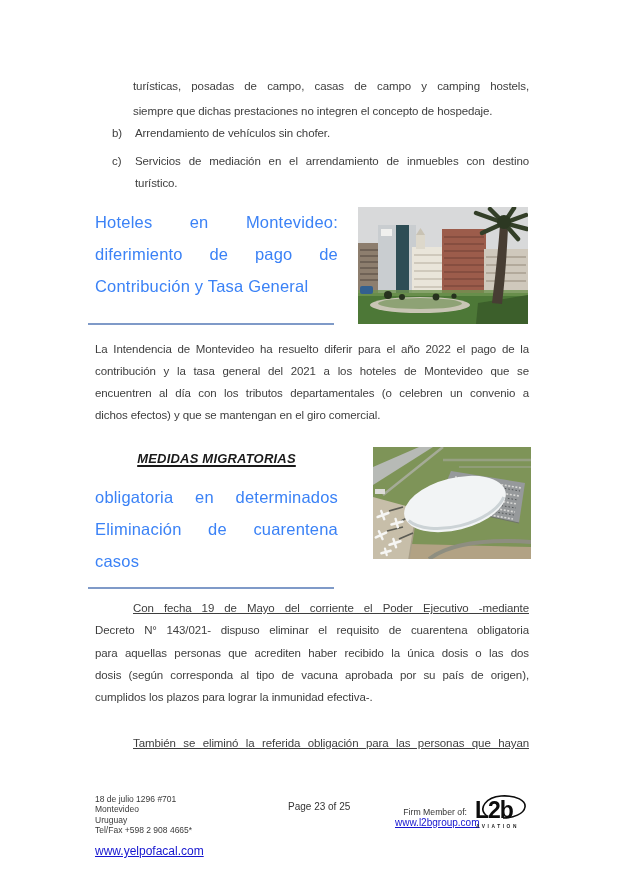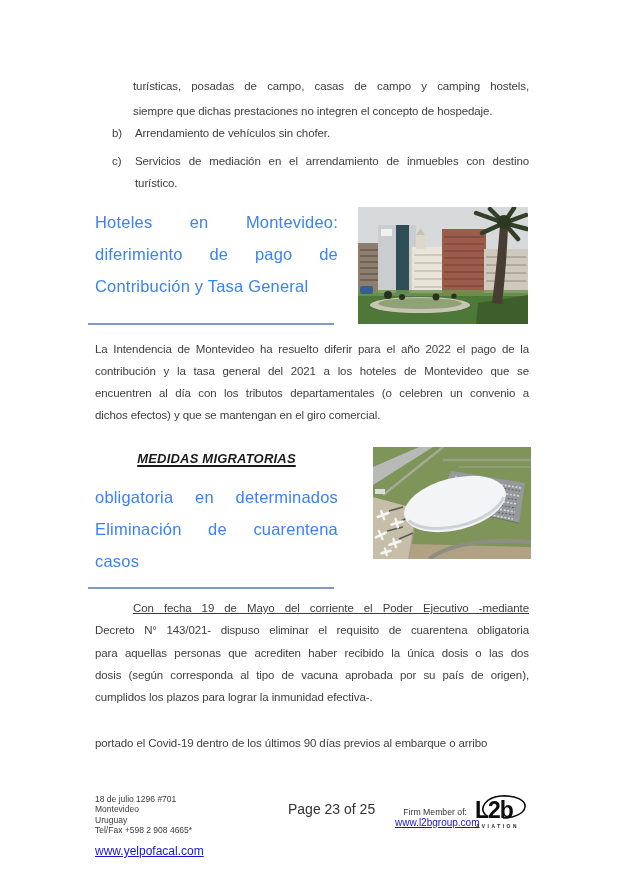--- a/index.html
+++ b/index.html
@@ -12,21 +12,21 @@
   .indent{padding-left:38px;text-decoration:underline;}
   .li{display:flex;}
   .li .mk{width:23px;flex:none;}
   .li .lt{flex:1;}
   .blue-h{font-size:16.5px;line-height:32px;color:#3b82f6;letter-spacing:0.2px;}
   .rule{height:1.5px;background:#7f9ac8;}
   .kicker{font-size:13px;font-weight:bold;color:#1a1a1a;text-align:center;letter-spacing:0.2px;}
   .kicker span{text-decoration:underline;text-decoration-thickness:1.5px;text-underline-offset:2px;}
   .photo{display:block;}
   .small{font-size:8.5px;line-height:10.4px;color:#3a3a3a;}
-  .pagectr{font-size:14px;color:#333333;}
+  .pagectr{font-size:10px;color:#333333;}
   .link{color:#1515cf;text-decoration:underline;cursor:pointer;font-size:12px;}
   .fm{width:72px;text-align:right;font-size:8.7px;line-height:10.5px;color:#333333;}
   .fm .link{font-size:10px;}
   .logo{width:54px;height:42px;}
   .logo-text{font-size:23px;font-weight:bold;color:#0c0c0c;letter-spacing:-1px;line-height:24px;
              font-family:"Liberation Sans",sans-serif;position:relative;z-index:1;padding-left:2px;}
   .logo-arc{position:absolute;left:6px;top:-4px;z-index:2;pointer-events:none;}
   .logo-sub{font-size:4.8px;font-weight:bold;letter-spacing:2.6px;color:#222222;
             text-transform:uppercase;margin-top:2px;white-space:nowrap;padding-left:3px;}
 </style>
@@ -211,21 +211,21 @@
 
   <div class="abs body-text" style="left:95px;top:597px;width:434px;line-height:22.3px;">
     <div class="jl indent">Con fecha 19 de Mayo del corriente el Poder Ejecutivo -mediante</div>
     <div class="jl">Decreto N° 143/021- dispuso eliminar el requisito de cuarentena obligatoria</div>
     <div class="jl">para aquellas personas que acrediten haber recibido la única dosis o las dos</div>
     <div class="jl">dosis (según corresponda al tipo de vacuna aprobada por su país de origen),</div>
     <div class="ll">cumplidos los plazos para lograr la inmunidad efectiva-.</div>
   </div>
 
   <div class="abs body-text" style="left:95px;top:732px;width:434px;">
-    <div class="ll">portado el Covid-19 dentro de los últimos 90 días previos al embarque o arribo</div>
+    <div class="jl indent">También se eliminó la referida obligación para las personas que hayan</div>
   </div>
 
   <div class="abs small" style="left:95px;top:794px;">
     <div>18 de julio 1296 #701</div>
     <div>Montevideo</div>
     <div>Uruguay</div>
     <div>Tel/Fax +598 2 908 4665*</div>
   </div>
 
   <a class="abs link" style="left:95px;top:844px;">www.yelpofacal.com</a>

